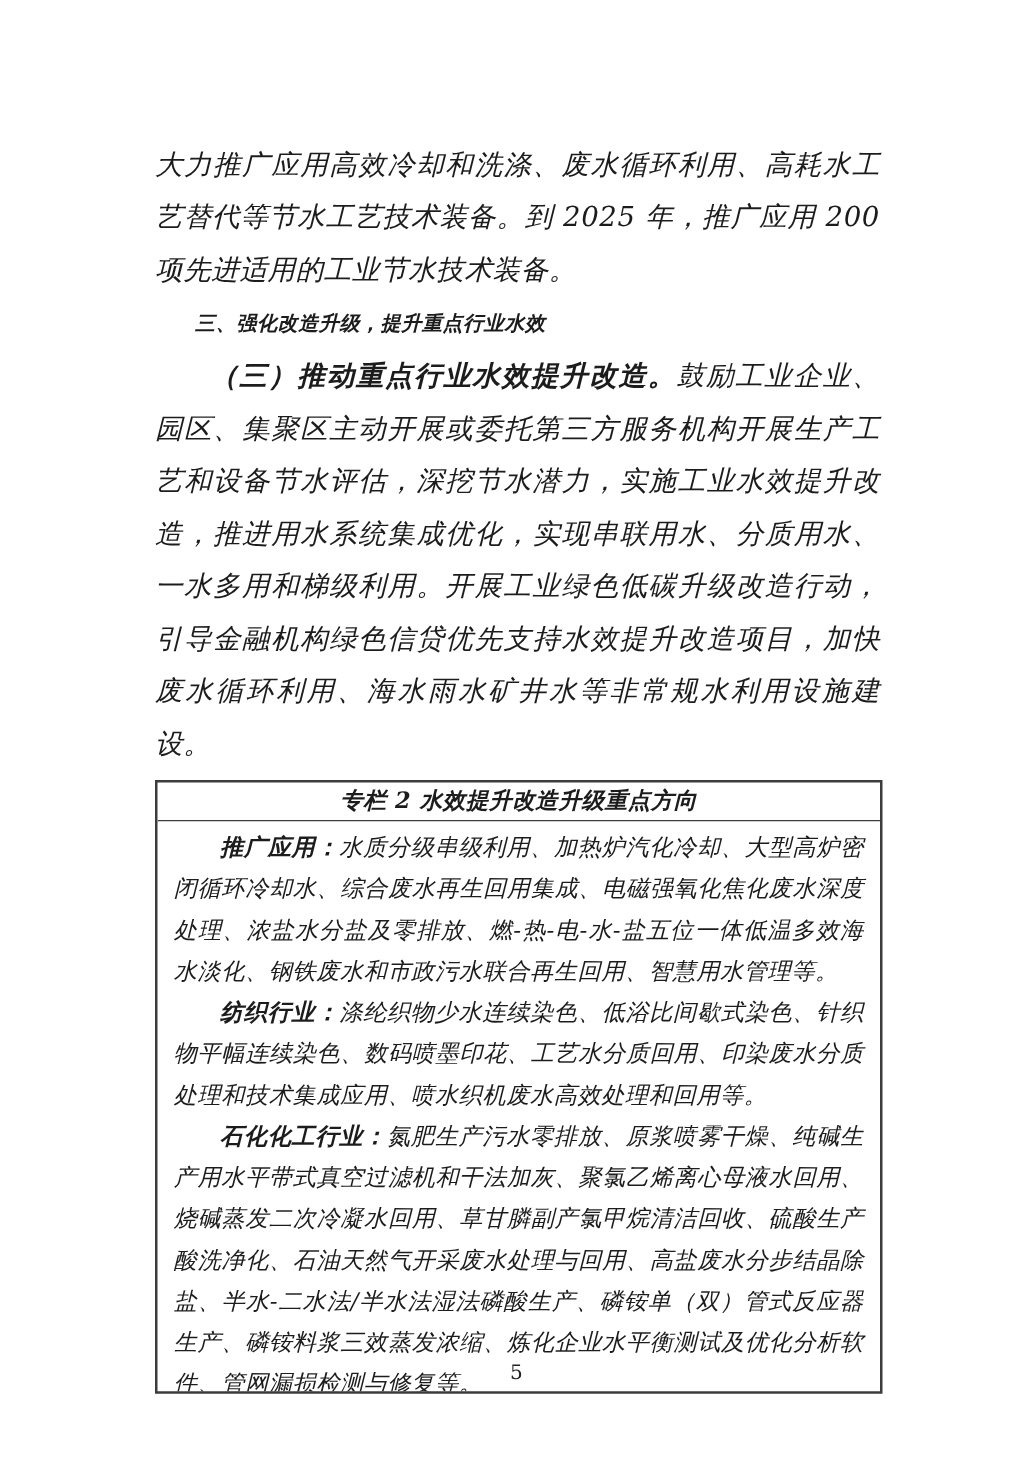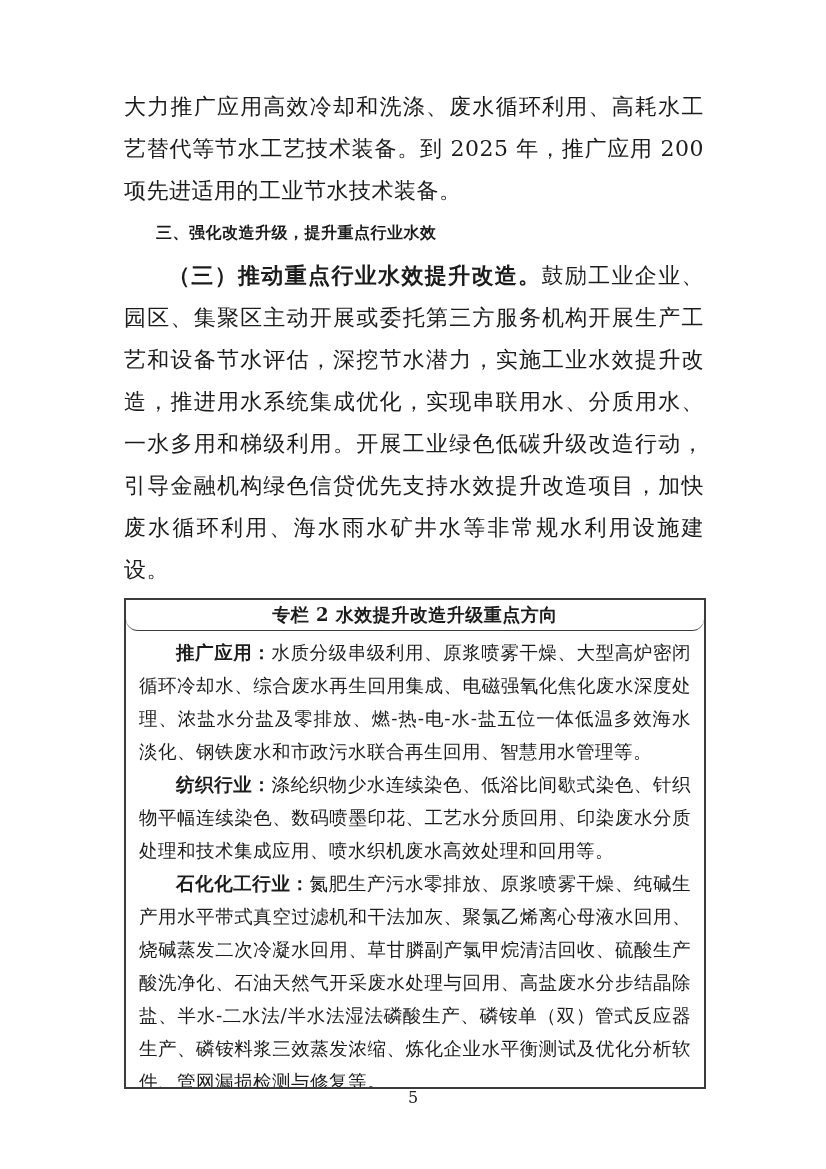--- a/index.html
+++ b/index.html
@@ -13,22 +13,23 @@
     height: 1169px;
     margin: 0 auto;
     background: #ffffff;
     color: #1c1c1c;
     font-family: "DejaVu Serif", "Liberation Serif", serif;
     overflow: hidden;
   }
   .content {
     position: absolute;
     left: 124px;
-    top: 86px;
+    top: 112px;
     width: 580px;
+    font-style: italic;
   }
   .body-para {
     margin: 0;
     font-size: 22px;
     line-height: 42px;
     text-align: justify;
     text-justify: inter-character;
     letter-spacing: 0.5px;
   }
   .indent2 { text-indent: 2em; }
@@ -55,21 +56,20 @@
   }
   .box-header {
     box-sizing: border-box;
     height: 31px;
     border-bottom: 1px solid #3c3c3c;
     text-align: center;
     font-weight: bold;
     font-size: 18px;
     line-height: 29px;
     letter-spacing: 0.5px;
-    border-radius: 12px;
   }
   .box-body {
     padding: 5px 13px 0 13px;
   }
   .box-para {
     margin: 0;
     font-size: 18.5px;
     line-height: 33px;
     text-indent: 2em;
     text-align: justify;
@@ -98,21 +98,21 @@
     <p class="body-para">大力推广应用高效冷却和洗涤、废水循环利用、高耗水工艺替代等节水工艺技术装备。到 2025 年，推广应用 200 项先进适用的工业节水技术装备。</p>
 
     <h2 class="section-heading">三、强化改造升级，提升重点行业水效</h2>
 
     <p class="body-para indent2"><span class="para-lead">（三）推动重点行业水效提升改造。</span><span>鼓励工业企业、园区、集聚区主动开展或委托第三方服务机构开展生产工艺和设备节水评估，深挖节水潜力，实施工业水效提升改造，推进用水系统集成优化，实现串联用水、分质用水、一水多用和梯级利用。开展工业绿色低碳升级改造行动，引导金融机构绿色信贷优先支持水效提升改造项目，加快废水循环利用、海水雨水矿井水等非常规水利用设施建设。</span></p>
 
     <div class="callout-box">
       <div class="box-header">专栏 2  水效提升改造升级重点方向</div>
       <div class="box-body">
 
-        <p class="box-para"><span class="box-label">推广应用：</span><span>水质分级串级利用、原浆喷雾干燥、大型高炉密闭循环冷却水、综合废水再生回用集成、电磁强氧化焦化废水深度处理、浓盐水分盐及零排放、燃-热-电-水-盐五位一体低温多效海水淡化、钢铁废水和市政污水联合再生回用、智慧用水管理等。</span></p>
+        <p class="box-para"><span class="box-label">推广应用：</span><span>水质分级串级利用、加热炉汽化冷却、大型高炉密闭循环冷却水、综合废水再生回用集成、电磁强氧化焦化废水深度处理、浓盐水分盐及零排放、燃-热-电-水-盐五位一体低温多效海水淡化、钢铁废水和市政污水联合再生回用、智慧用水管理等。</span></p>
 
         <p class="box-para"><span class="box-label">纺织行业：</span><span>涤纶织物少水连续染色、低浴比间歇式染色、针织物平幅连续染色、数码喷墨印花、工艺水分质回用、印染废水分质处理和技术集成应用、喷水织机废水高效处理和回用等。</span></p>
 
         <p class="box-para"><span class="box-label">石化化工行业：</span><span>氮肥生产污水零排放、原浆喷雾干燥、纯碱生产用水平带式真空过滤机和干法加灰、聚氯乙烯离心母液水回用、烧碱蒸发二次冷凝水回用、草甘膦副产氯甲烷清洁回收、硫酸生产酸洗净化、石油天然气开采废水处理与回用、高盐废水分步结晶除盐、半水-二水法/半水法湿法磷酸生产、磷铵单（双）管式反应器生产、磷铵料浆三效蒸发浓缩、炼化企业水平衡测试及优化分析软件、管网漏损检测与修复等。</span></p>
 
       </div>
     </div>
 
   </div>
 

